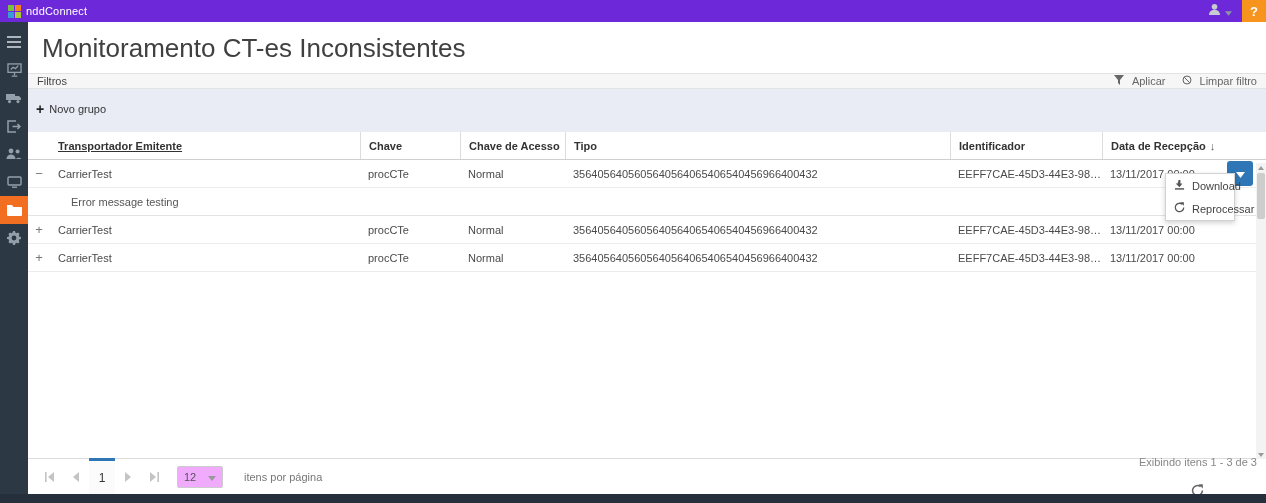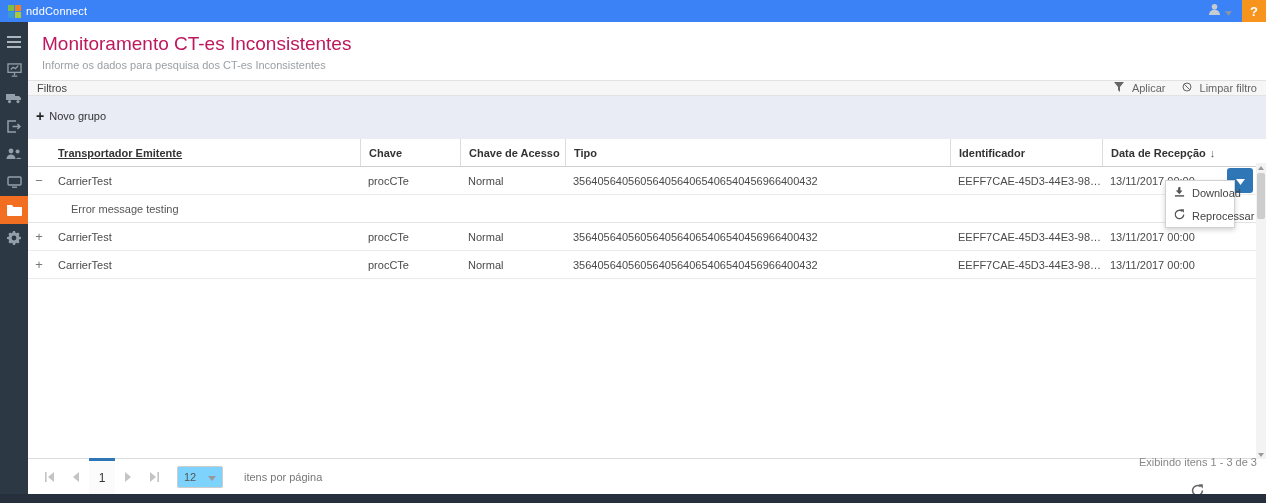--- a/index.html
+++ b/index.html
@@ -2,21 +2,21 @@
 <html><head>
 <meta charset="utf-8">
 <style>
   * { box-sizing:border-box; margin:0; padding:0; }
   html,body { width:1266px; height:503px; }
   body { font-family:"Liberation Sans", sans-serif; background:#fff; overflow:hidden; position:relative; }
 
   .app { position:absolute; inset:0; }
 
   
-  .topbar { position:absolute; top:0; left:0; right:0; height:22px; background:#3b82f6;
+  .topbar { position:absolute; top:0; left:0; right:0; height:22px; background:#6d28d9;
             display:flex; align-items:center; justify-content:space-between; z-index:40; }
   .brand { display:flex; align-items:center; gap:5px; padding-left:8px; cursor:pointer; }
   .brand-logo { display:grid; grid-template-columns:6px 6px; grid-gap:1px; }
   .brand-logo span { width:6px; height:6px; display:block; }
   .sq1{background:#7bc043;} .sq2{background:#f58220;} .sq3{background:#3a9bd5;} .sq4{background:#a9c93a;}
   .brand-text { color:#fff; font-size:11px; letter-spacing:.2px; }
   .topbar-right { display:flex; align-items:center; height:100%; }
   .user-btn { display:flex; align-items:center; gap:4px; padding:0 10px; height:100%; cursor:pointer; }
   .help-btn { width:24px; height:22px; background:#f7941e; color:#fff; font-size:13px; font-weight:bold;
               display:flex; align-items:center; justify-content:center; cursor:pointer; }
@@ -27,21 +27,21 @@
   .side-item.active { background:#f26f21; }
   .side-item svg { display:block; }
 
   
   .footer-bar { position:absolute; left:0; right:0; bottom:0; height:9px; background:#25303c; z-index:35; }
 
   
   .main { position:absolute; top:22px; left:28px; right:0; bottom:9px; background:#fff; overflow:hidden; }
 
   .page-head { padding:11px 14px 9px 14px; }
-  .page-title { font-size:19px; font-weight:400; color:#be185d; }
+  .page-title { font-size:26px; font-weight:400; color:#404040; }
   .page-sub { font-size:11px; color:#9aa0a5; margin-top:4px; }
 
   .filters-bar { height:16px; background:#f6f6f6; border-top:1px solid #e2e2e2; border-bottom:1px solid #e2e2e2;
                  display:flex; align-items:center; padding:0 9px; font-size:11px; color:#555; }
   .filters-title { color:#444; }
   .spacer { flex:1; }
   .filter-link { display:flex; align-items:flex-start; gap:8px; color:#666; cursor:pointer; margin-left:16px; text-decoration:none; }
 
   .filter-panel { height:43px; background:#e9ecf5; position:relative; }
   .new-group { position:absolute; left:8px; top:14px; background:transparent; border:none;
@@ -77,21 +77,21 @@
   .vscroll .thumb { position:absolute; top:10px; left:1px; width:8px; height:46px; background:#cdcdcd; border-radius:2px; cursor:grab; }
   .vscroll .arrow.down { position:absolute; bottom:0; }
 
   
   .pager { position:absolute; left:0; right:0; bottom:0; height:36px; background:#fff; border-top:1px solid #ddd;
            display:flex; align-items:center; padding:0 9px; font-size:11px; color:#777; }
   .pg-btn { width:26px; height:34px; display:flex; align-items:center; justify-content:center; cursor:default; }
   .pg-current { width:26px; align-self:stretch; margin-top:-1px; border-top:3px solid #2e76b5;
                 display:flex; align-items:center; justify-content:center; font-size:12px; color:#333;
                 background:#fbfbfb; cursor:pointer; }
-  .size-select { margin-left:10px; width:46px; height:22px; border:1px solid #ccc; border-radius:2px; background:#7dd3fc;
+  .size-select { margin-left:10px; width:46px; height:22px; border:1px solid #ccc; border-radius:2px; background:#f0abfc;
                  display:flex; align-items:center; justify-content:space-between; padding:0 6px; color:#555;
                  font-size:11px; cursor:pointer; }
   .per-page { margin-left:21px; color:#777; }
   .pager-right { margin-left:auto; display:flex; align-items:center; gap:16px; color:#888;flex-direction:column; }
   .refresh-btn { background:none; border:none; cursor:pointer; display:flex; align-items:center; }
 </style>
 </head>
 <body>
 
 <div class="app">
@@ -184,21 +184,20 @@
       <svg width="14" height="14" viewBox="0 0 14 14">
           <path fill="#93a0aa" fill-rule="evenodd" d="M6 0h2l.3 1.6 1.4.6L11 1.4 12.6 3l-.8 1.3.6 1.4L14 6v2l-1.6.3-.6 1.4.8 1.3-1.6 1.6-1.3-.8-1.4.6L8 14H6l-.3-1.6-1.4-.6-1.3.8L1.4 11l.8-1.3-.6-1.4L0 8V6l1.6-.3.6-1.4L1.4 3 3 1.4l1.3.8 1.4-.6zM7 4.6a2.4 2.4 0 1 0 0 4.8 2.4 2.4 0 0 0 0-4.8z"></path>
         </svg>
     </div>
   </aside>
 
   <main class="main">
 
     <div class="page-head">
       <h1 class="page-title">Monitoramento CT-es Inconsistentes</h1>
-      <div class="page-sub">Informe os dados para pesquisa dos CT-es Inconsistentes</div>
     </div>
 
     <div class="filters-bar">
       <span class="filters-title">Filtros</span>
       <span class="spacer"></span>
       <a class="filter-link">
         <span>
           <svg width="10" height="10" viewBox="0 0 10 10">
               <path d="M0 0h10L6 5v5L4 8V5z" fill="#666"></path>
             </svg>

